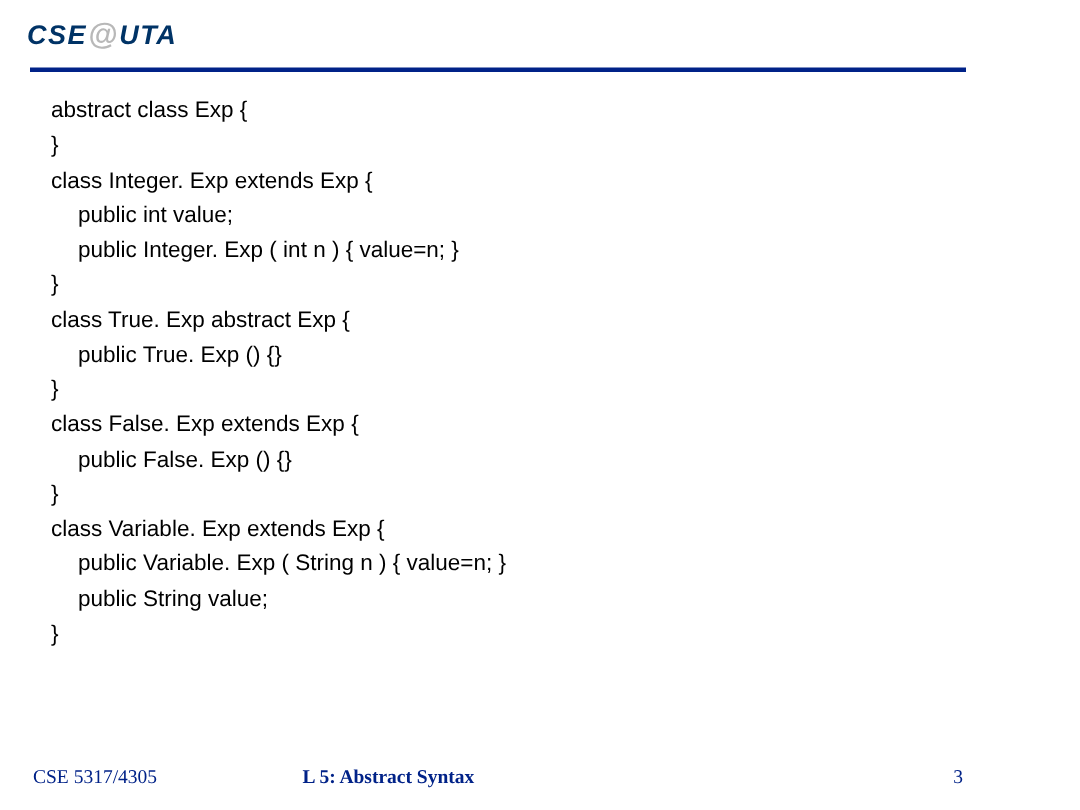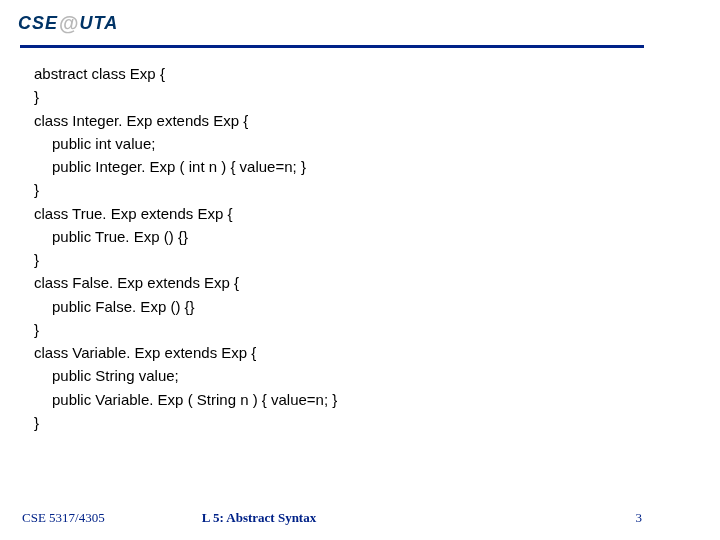--- a/index.html
+++ b/index.html
@@ -54,29 +54,29 @@
 
   <hr class="rule">
 
   <div class="body">
     <div>abstract class Exp {</div>
     <div>}</div>
     <div>class Integer. Exp extends Exp {</div>
     <div class="indent">public int value;</div>
     <div class="indent">public Integer. Exp ( int n ) { value=n; }</div>
     <div>}</div>
-    <div>class True. Exp extends Exp {</div>
+    <div>class True. Exp abstract Exp {</div>
     <div class="indent">public True. Exp () {}</div>
     <div>}</div>
     <div>class False. Exp extends Exp {</div>
     <div class="indent">public False. Exp () {}</div>
     <div>}</div>
     <div>class Variable. Exp extends Exp {</div>
+    <div class="indent">public Variable. Exp ( String n ) { value=n; }</div>
     <div class="indent">public String value;</div>
-    <div class="indent">public Variable. Exp ( String n ) { value=n; }</div>
     <div>}</div>
   </div>
 
   <div class="footer">
     <span class="footer-left">CSE 5317/4305</span>
     <span class="footer-mid">L 5: Abstract Syntax</span>
     <span class="footer-right">3</span>
   </div>
 
 </div>

